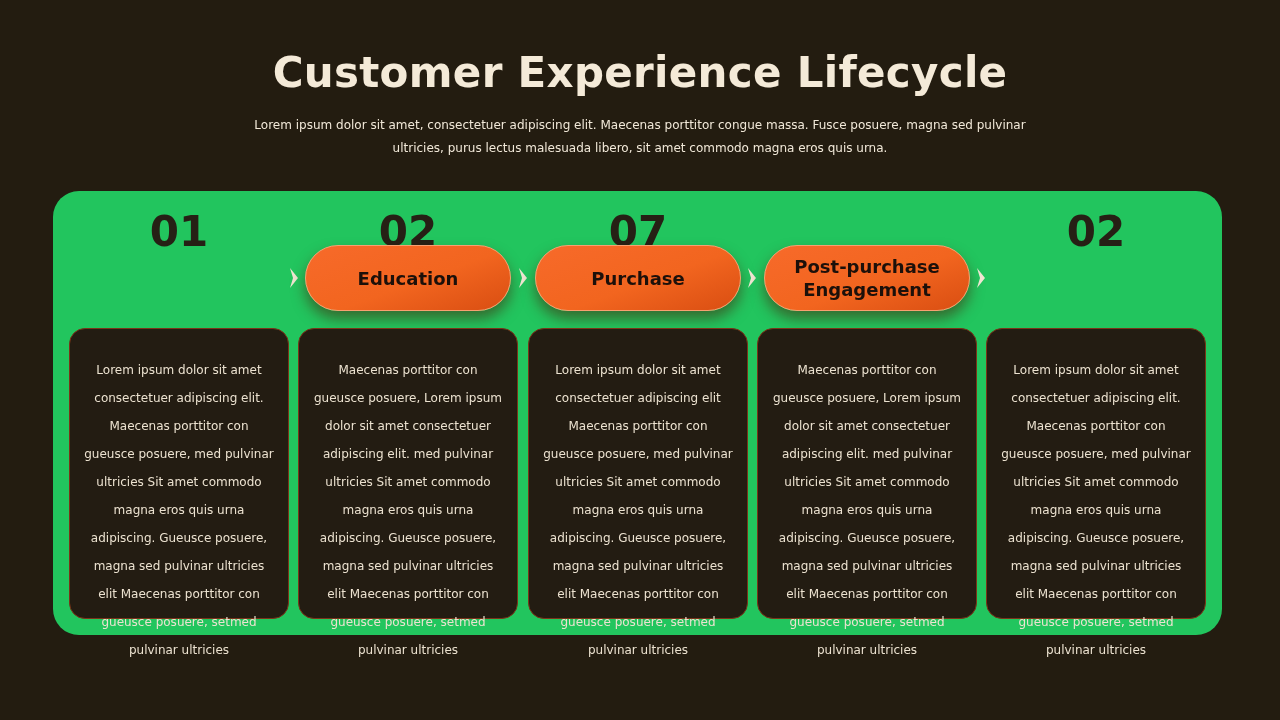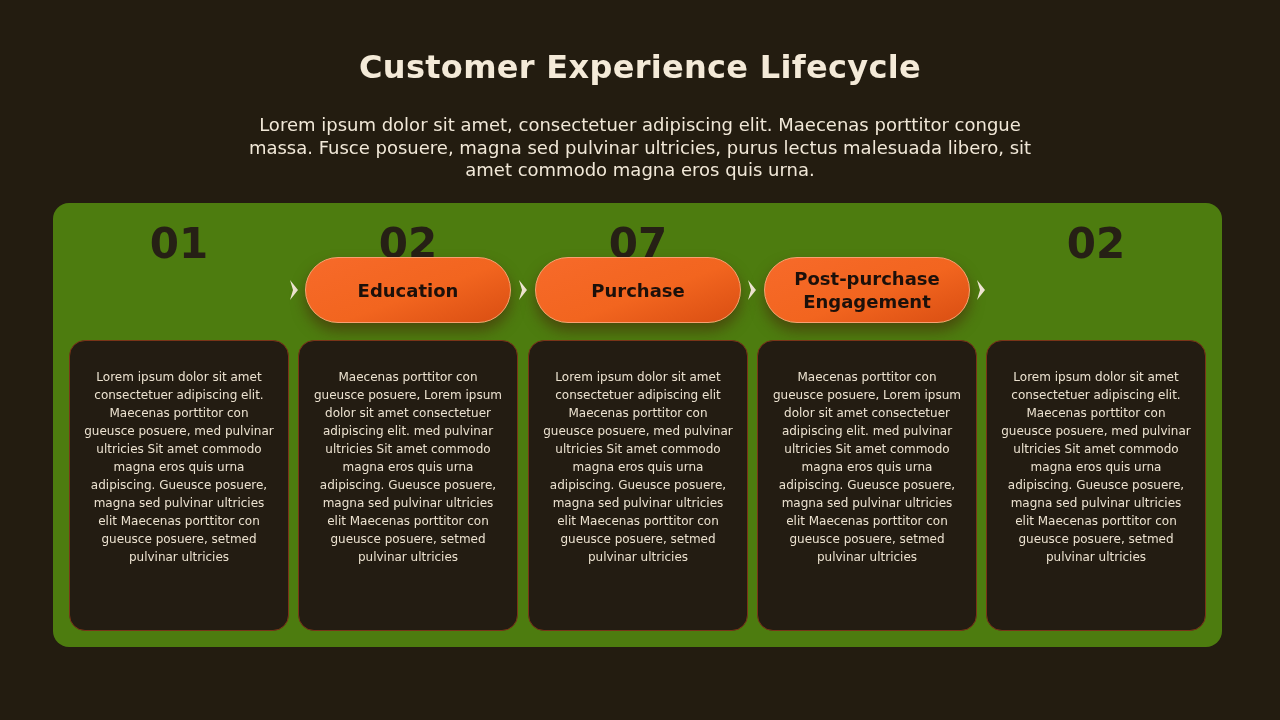--- a/index.html
+++ b/index.html
@@ -5,30 +5,30 @@
   * { box-sizing: border-box; margin: 0; padding: 0; }
   html, body { width: 1280px; height: 720px; overflow: hidden; }
   body {
     background: #231c10;
     font-family: "DejaVu Sans", sans-serif;
     color: #f1e8d8;
     position: relative;
   }
   .title {
     position: absolute; top: 48px; left: 0; width: 1280px;
-    text-align: center; font-size: 32px; font-weight: bold;
+    text-align: center; font-size: 42px; font-weight: bold;
     color: #f4ead8; letter-spacing: 0.3px;
   }
   .subtitle {
     position: absolute; top: 114px; left: 230px; width: 820px;
-    text-align: center; font-size: 18px; line-height: 22.5px; color: #f1e8d8;
+    text-align: center; font-size: 12px; line-height: 22.5px; color: #f1e8d8;
   }
   .panel {
-    position: absolute; left: 53px; top: 203px; width: 1169px; height: 444px;
-    background: #4d7c0f; border-radius: 16px;
+    position: absolute; left: 53px; top: 191px; width: 1169px; height: 444px;
+    background: #22c55e; border-radius: 26px;
   }
   .step { position: absolute; top: 0; width: 220px; height: 444px; }
   .num {
     position: absolute; top: 16px; left: 0; width: 100%;
     text-align: center; font-size: 42px; font-weight: bold; color: #262015;
   }
   .pill {
     position: absolute; top: 54px; left: 7px; width: 206px; height: 66px;
     border-radius: 33px;
     background: linear-gradient(160deg, #f76a2a 0%, #f2651f 55%, #d94e12 100%);
@@ -39,21 +39,21 @@
     line-height: 23px; white-space: pre-line; cursor: pointer;
   }
   .chev {
     position: absolute; top: 76px; width: 10px; height: 22px;
   }
   .card {
     position: absolute; top: 137px; left: 0; width: 220px; height: 291px;
     border: 1px solid #7a3418; border-radius: 16px;
     background: #231c12;
     padding: 27px 14px 0 14px;
-    text-align: center; font-size: 12px; line-height: 18px; color: #ece2d0;
+    text-align: center; font-size: 12px; line-height: 28px; color: #ece2d0;
   }
 </style>
 </head>
 <body>
 
 <h1 class="title">Customer Experience Lifecycle</h1>
 <p class="subtitle">Lorem ipsum dolor sit amet, consectetuer adipiscing elit. Maecenas porttitor congue massa. Fusce posuere, magna sed pulvinar ultricies, purus lectus malesuada libero, sit amet commodo magna eros quis urna.</p>
 
 <div class="panel">
 

